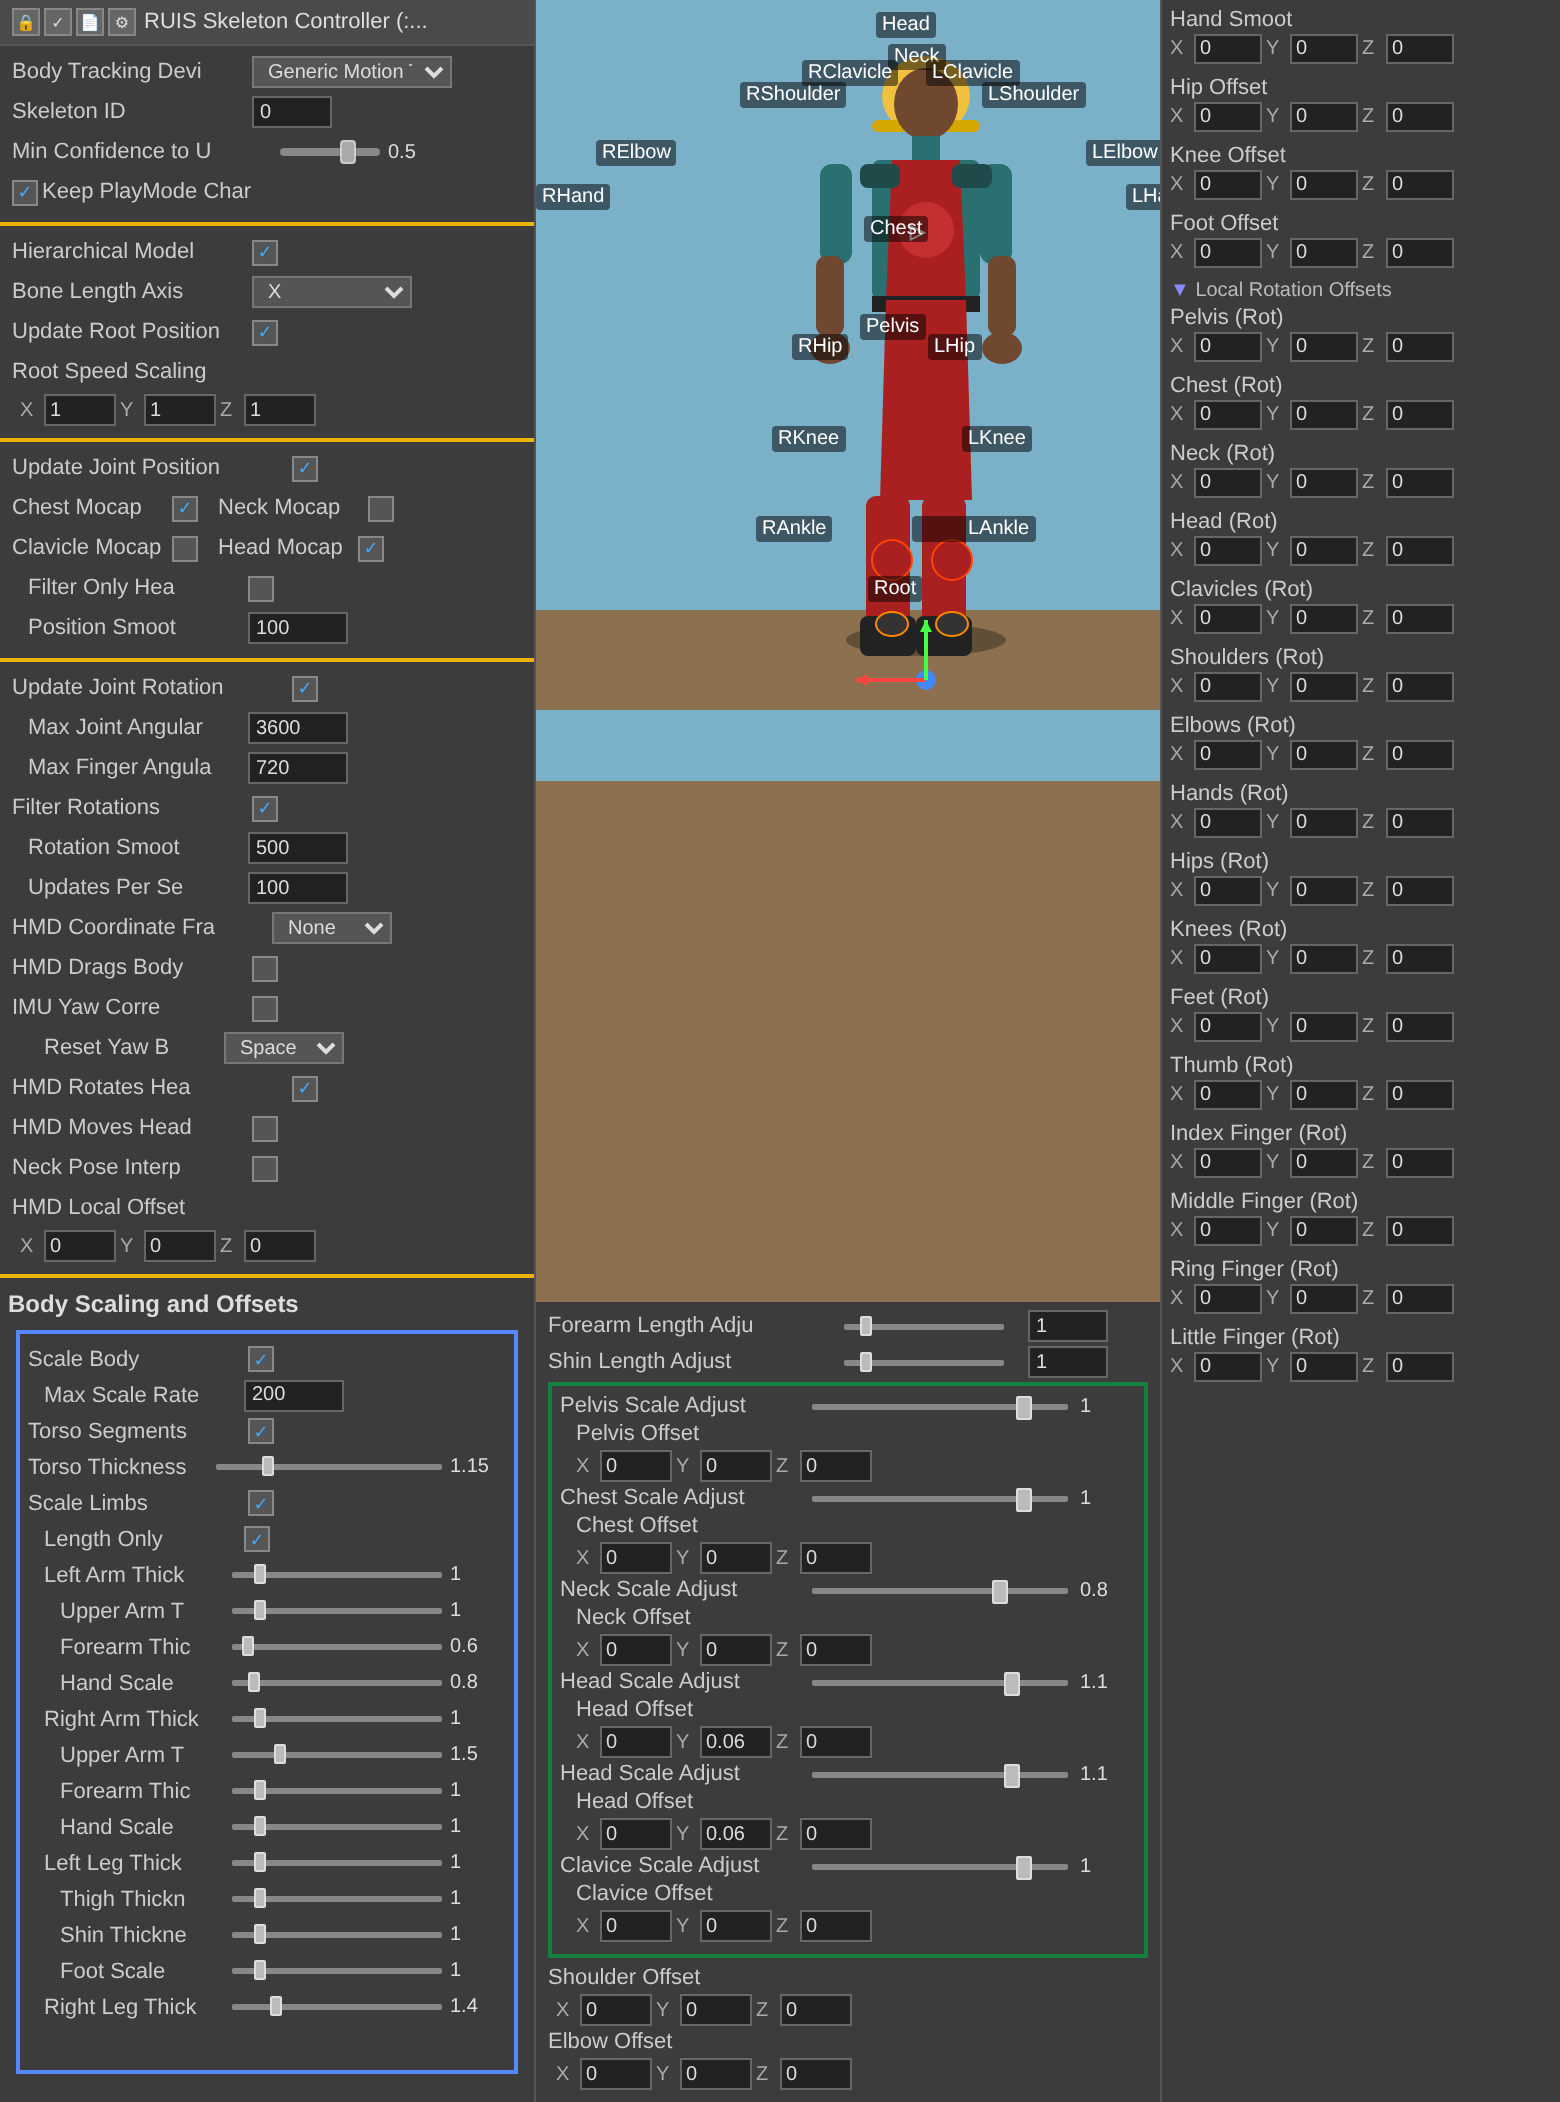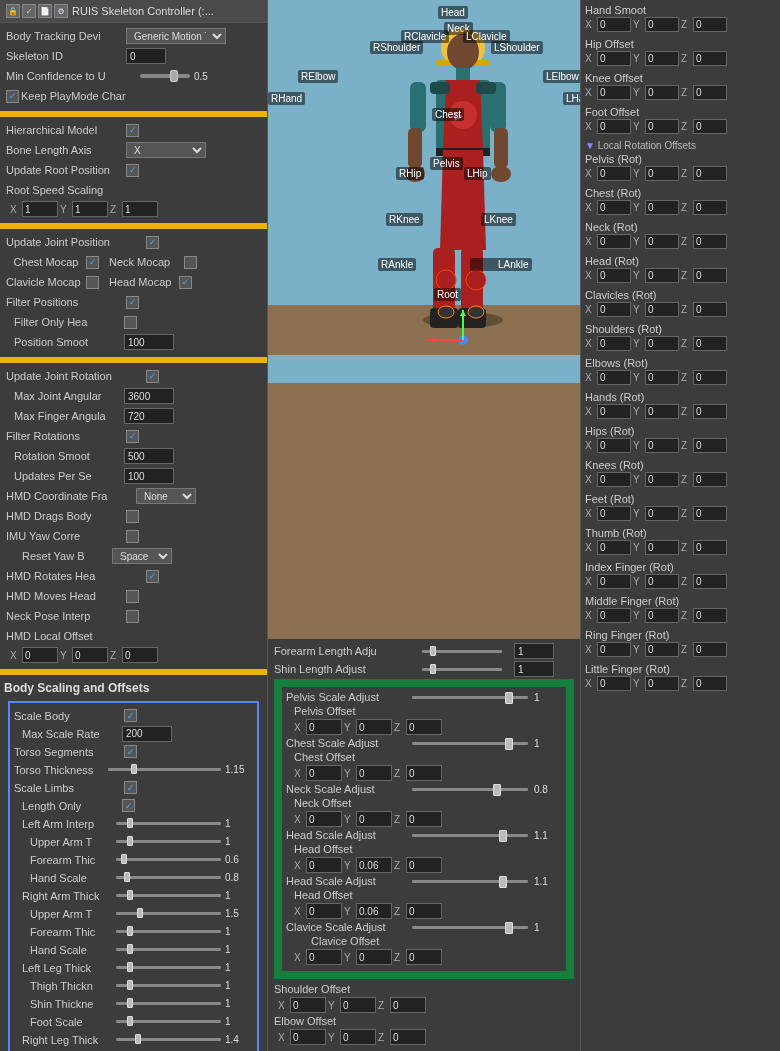--- a/index.html
+++ b/index.html
@@ -48,21 +48,21 @@
       line-height: 13px;
     }
     .panel-title {
       font-size: 11px;
       color: #ddd;
       white-space: nowrap;
     }
 
     .section {
       padding: 4px 6px;
-      border-bottom: 6px solid #eab308;
+      border-bottom: 2px solid #eab308;
     }
 
     .row {
       display: flex;
       align-items: center;
       margin-bottom: 2px;
       min-height: 18px;
     }
 
     .label {
@@ -244,21 +244,21 @@
     }
 
     .offset-label {
       color: #ccc;
       white-space: nowrap;
       width: 140px;
     }
 
     
     .pink-section {
-      border: 8px solid #15803d;
+      border: 2px solid #15803d;
       padding: 4px;
       margin-bottom: 4px;
     }
 
     .adjust-row {
       display: flex;
       align-items: center;
       margin-bottom: 2px;
       gap: 2px;
     }
@@ -407,33 +407,29 @@
       <input class="xyz-input" value="1" style="">
     </div>
   </div>
 
   <div class="section">
     <div class="row">
       <span class="label label-w140">Update Joint Position</span>
       <div class="checkbox checked"></div>
     </div>
     <div class="row">
-      <span class="label" style="width:80px;text-align:center;">Chest Mocap</span>
+      <span class="label" style="width:80px;">Chest Mocap</span>
       <div class="checkbox checked"></div>
       <span class="label" style="width:75px;margin-left:8px;">Neck Mocap</span>
       <div class="checkbox"></div>
     </div>
     <div class="row">
       <span class="label" style="width:80px;">Clavicle Mocap</span>
       <div class="checkbox"></div>
       <span class="label" style="width:70px;margin-left:8px;">Head Mocap</span>
-      <div class="checkbox checked"></div>
-    </div>
-    <div class="row">
-      <span class="label label-w120">Filter Positions</span>
       <div class="checkbox checked"></div>
     </div>
     <div class="row indent-1">
       <span class="label" style="width:110px;">Filter Only Hea</span>
       <div class="checkbox"></div>
     </div>
     <div class="row indent-1">
       <span class="label" style="width:110px;">Position Smoot</span>
       <input class="input-field input-w50" value="100" style="">
     </div>
@@ -531,21 +527,21 @@
       <div class="scale-row">
         <span class="scale-label" style="width:110px;">Scale Limbs</span>
         <div class="checkbox checked"></div>
       </div>
       <div class="scale-row indent-1">
         <span class="scale-label" style="width:100px;">Length Only</span>
         <div class="checkbox checked"></div>
       </div>
 
       <div class="scale-row indent-1">
-        <span class="scale-label" style="width:90px;">Left Arm Interp</span>
+        <span class="scale-label" style="width:90px;">Left Arm Thick</span>
         <div class="mini-slider">
           <div class="mini-thumb" style="left:10%;"></div>
         </div>
         <span class="value-tag">1</span>
       </div>
       <div class="scale-row indent-2">
         <span class="scale-label" style="width:82px;">Upper Arm T</span>
         <div class="mini-slider">
           <div class="mini-thumb" style="left:10%;"></div>
         </div>
@@ -741,21 +737,21 @@
       <div class="joint-label" style="left:275px;top:70px;">LElbow</div>
       <div class="joint-label" style="left:0px;top:92px;">RHand</div>
       <div class="joint-label" style="left:295px;top:92px;">LHand</div>
       <div class="joint-label" style="left:164px;top:108px;">Chest</div>
       <div class="joint-label" style="left:162px;top:157px;">Pelvis</div>
       <div class="joint-label" style="left:128px;top:167px;">RHip</div>
       <div class="joint-label" style="left:196px;top:167px;">LHip</div>
       <div class="joint-label" style="left:118px;top:213px;">RKnee</div>
       <div class="joint-label" style="left:213px;top:213px;">LKnee</div>
       <div class="joint-label" style="left:110px;top:258px;">RAnkle</div>
-      <div class="joint-label" style="left:202px;top:258px;padding-left:28px;">LAnkle</div>
+      <div class="joint-label" style="left:188px;top:258px;padding-left:28px;">LAnkle</div>
       <div class="joint-label" style="left:166px;top:288px;">Root</div>
     </div>
   </div>
 
   <div class="viewport-bottom">
 
     <div class="offset-row">
       <span class="offset-label">Forearm Length Adju</span>
       <div class="mini-slider" style="width:80px;flex:none;">
         <div class="mini-thumb" style="left:10%;"></div>
@@ -869,21 +865,21 @@
       </div>
 
       <div class="adjust-row">
         <span class="adjust-label" style="width:120px;">Clavice Scale Adjust</span>
         <div class="adjust-slider">
           <div class="adjust-thumb" style="left:80%;"></div>
         </div>
         <span class="value-tag">1</span>
       </div>
       <div class="offset-row">
-        <span class="adjust-label" style="width:80px;margin-left:25px;">Clavice Offset</span>
+        <span class="adjust-label" style="width:80px;margin-left:8px;">Clavice Offset</span>
       </div>
       <div class="xyz-row" style="margin-left:8px;">
         <span class="xyz-label">X</span>
         <input class="xyz-input" value="0" style="">
         <span class="xyz-label">Y</span>
         <input class="xyz-input" value="0" style="">
         <span class="xyz-label">Z</span>
         <input class="xyz-input" value="0" style="">
       </div>
     </div>

